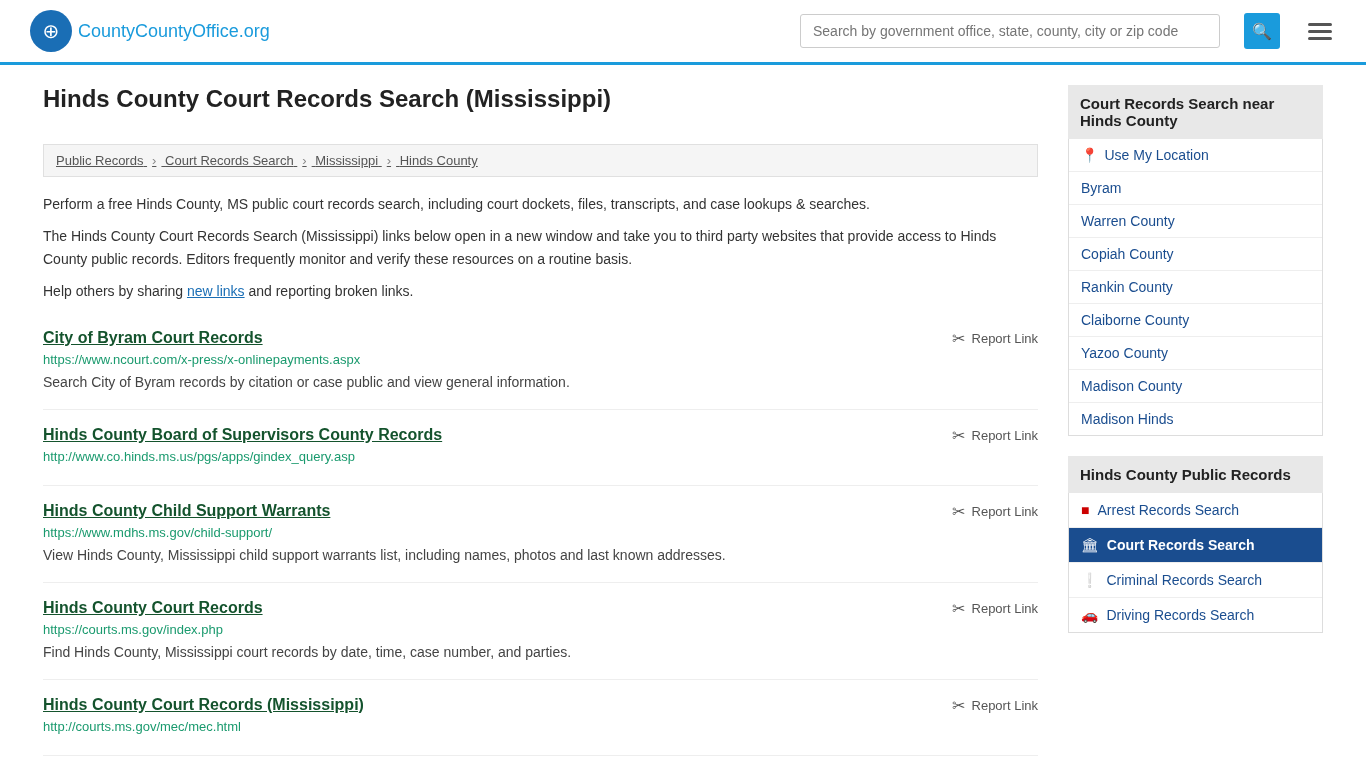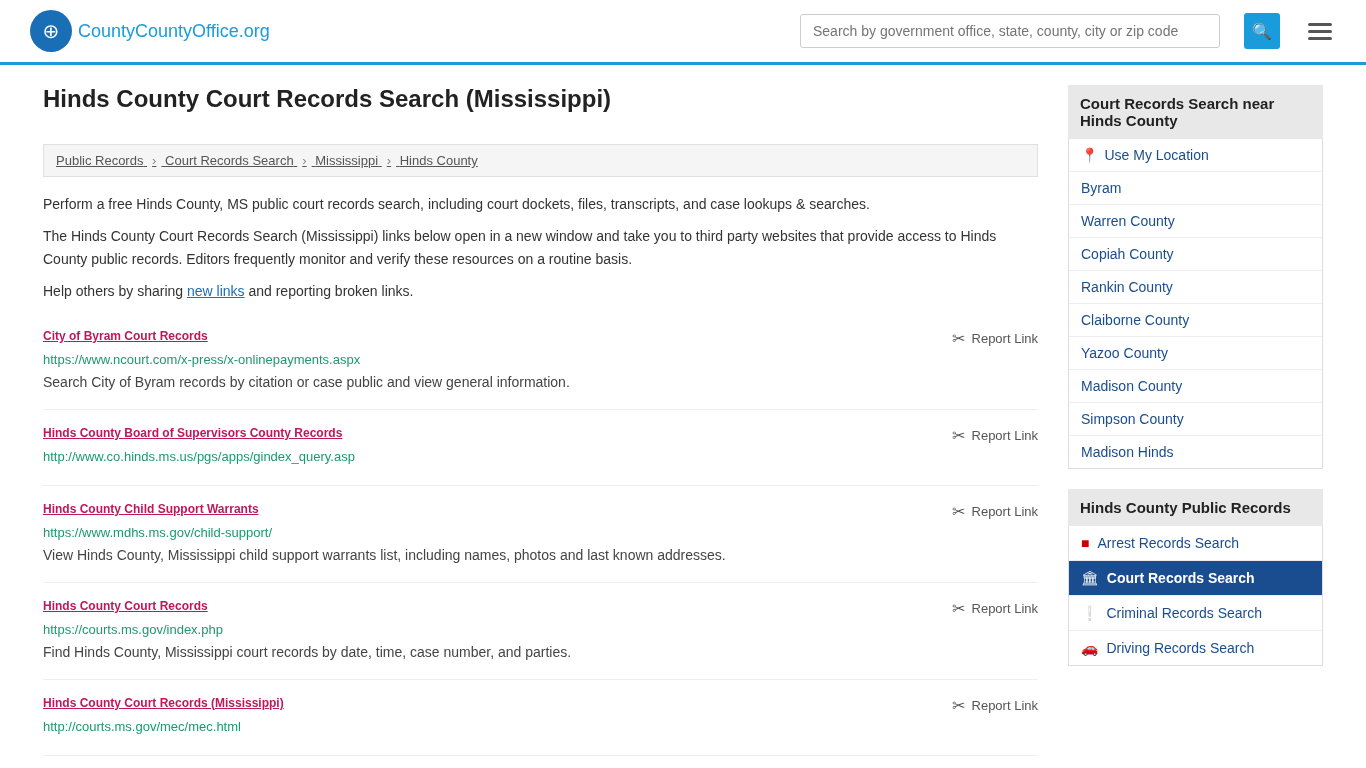--- a/index.html
+++ b/index.html
@@ -129,23 +129,23 @@
       border-bottom: 1px solid #eee;
       padding: 16px 0;
     }
     .result-header {
       display: flex;
       justify-content: space-between;
       align-items: flex-start;
       margin-bottom: 4px;
     }
     .result-title {
-      font-size: 12px;
+      font-size: 16px;
       font-weight: bold;
-      color: #be185d;
+      color: #14532d;
       text-decoration: underline;
       cursor: pointer;
     }
     .report-link {
       display: flex;
       align-items: center;
       gap: 6px;
       color: #555;
       font-size: 13px;
       cursor: pointer;
@@ -334,21 +334,20 @@
           <span class="loc-icon">📍</span>
           <a href="#">Use My Location</a>
         </div>
         <div class="sidebar-link-item"><a href="#">Byram</a></div>
         <div class="sidebar-link-item"><a href="#">Warren County</a></div>
         <div class="sidebar-link-item"><a href="#">Copiah County</a></div>
         <div class="sidebar-link-item"><a href="#">Rankin County</a></div>
         <div class="sidebar-link-item"><a href="#">Claiborne County</a></div>
         <div class="sidebar-link-item"><a href="#">Yazoo County</a></div>
         <div class="sidebar-link-item"><a href="#">Madison County</a></div>
-        <div class="sidebar-link-item"><a href="#">Simpson County</a></div>
         <div class="sidebar-link-item"><a href="#">Madison Hinds</a></div>
       </div>
 
     <div class="sidebar-section-title">Hinds County Public Records</div>
     <div class="sidebar-links">
 
     <div class="sidebar-nav-item">
           <span class="nav-icon" style="color:#c00;">■</span>
           <a href="#">Arrest Records Search</a>
         </div>

